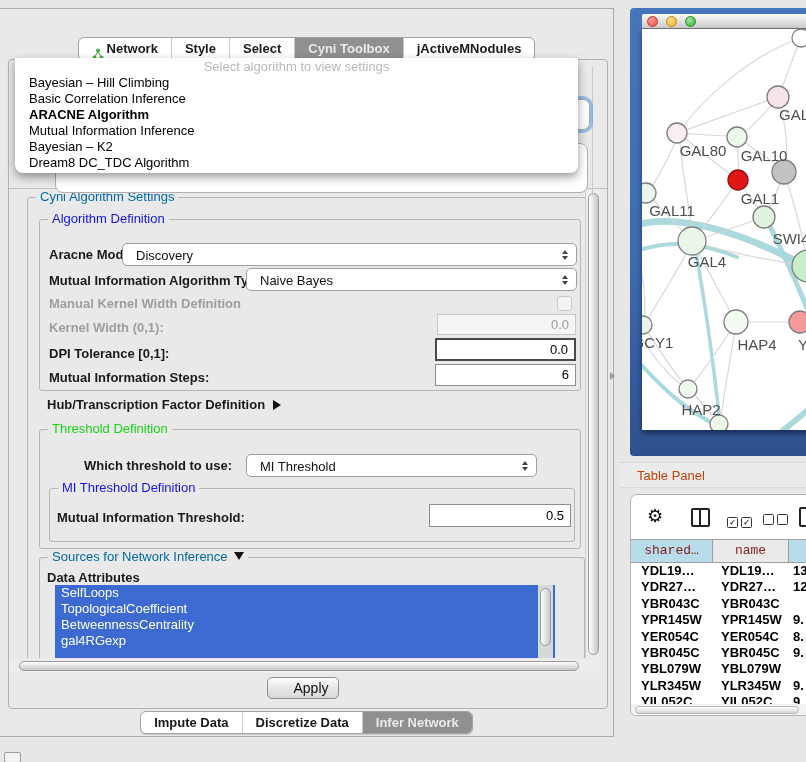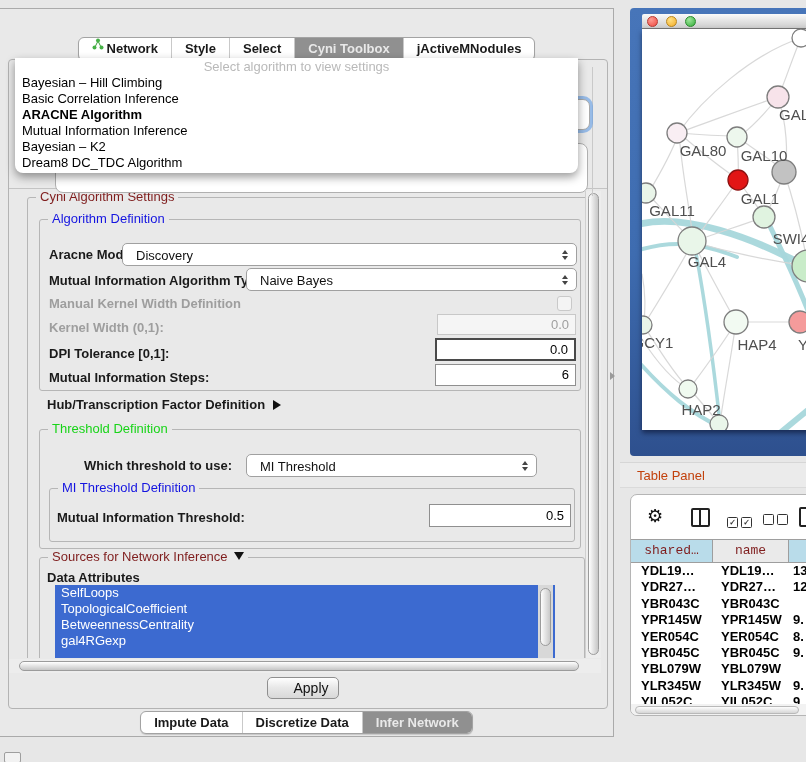--- a/index.html
+++ b/index.html
@@ -13,50 +13,50 @@
   .cp-titlebar{left:0;top:0;width:100%;height:25px;background:linear-gradient(#f6f6f6,#e1e1e1);
                border-bottom:1px solid #bdbdbd;}
   .cp-title{left:8px;top:0;line-height:25px;font-size:13px;color:#111;}
   .float-btn{right:29px;top:7px;width:9px;height:9px;border:1.6px solid #222;border-radius:1px;}
   .close-btn{right:9px;top:0;line-height:25px;font-size:13px;font-weight:bold;color:#111;}
 
   
   .seg-wrap{display:flex;border:1px solid #a3a3a3;border-radius:6px;overflow:hidden;background:#fff;
             box-shadow:0 1px 1px rgba(0,0,0,.15);}
   .seg{padding:0 13px;height:22px;line-height:22px;font-size:13px;font-weight:bold;color:#1a1a1a;
-       border-left:1px solid #c9c9c9;white-space:nowrap;display:flex;align-items:flex-start;gap:3px;}
+       border-left:1px solid #c9c9c9;white-space:nowrap;display:flex;align-items:flex-end;gap:3px;}
   .seg:first-child{border-left:none;}
   .seg.sel{background:var(--tab-selected,#909090);color:#e9e9e9;}
   .cp-tabbar{left:0;top:28px;width:100%;display:flex;justify-content:center;}
   .cp-bottom-tabs{left:0;top:702px;width:100%;display:flex;justify-content:center;}
 
   .content-panel{left:8px;top:50px;width:600px;height:650px;background:#e9e9e9;
                  border:1px solid #b3b3b3;border-radius:4px;box-sizing:border-box;}
 
   
   .frag-combo-blue{left:566px;top:90px;width:22px;height:29px;background:#fff;border:1px solid #a9a9a9;
                    border-radius:7px;box-shadow:0 0 0 3px rgba(96,156,230,.6);z-index:5;}
   .frag-combo-low{left:55px;top:134px;width:533px;height:50px;background:#fff;border:1px solid #b0b0b0;
                   border-radius:8px;z-index:5;box-sizing:border-box;}
   .frag-line{left:592px;top:58px;width:1px;height:129px;background:#c9c9c9;z-index:1;}
   .cp-sep{left:9px;top:179px;width:598px;height:1px;background:#c4c4c4;}
 
   
   .algo-popup{left:15px;top:49px;width:563px;height:115px;background:#fff;z-index:40;
               border-radius:0 0 8px 8px;box-shadow:0 4px 10px rgba(0,0,0,.4);overflow:hidden;}
   .algo-head{height:17px;line-height:17px;text-align:center;font-size:13px;color:#b9b9b9;}
-  .algo-item{height:16px;line-height:16px;font-size:13px;color:#000;padding-left:7px;white-space:nowrap;}
+  .algo-item{height:16px;line-height:16px;font-size:13px;color:#000;padding-left:14px;white-space:nowrap;}
   .algo-item.bold{font-weight:bold;}
 
   
   .viewport{left:9px;top:182px;width:576px;height:467px;overflow:hidden;background:#e9e9e9;}
 
   .gbox{position:absolute;border:1px solid #b6b6b6;border-radius:3px;box-sizing:border-box;}
   .gb-title{position:absolute;top:-8px;left:8px;background:#e9e9e9;padding:0 4px;font-size:13px;
-            line-height:14px;white-space:nowrap;color:#7f1d1d;}
+            line-height:14px;white-space:nowrap;color:#0369a1;}
   .gb-title.blue{color:var(--title-blue,#1414e0);}
   .gb-title.green{color:var(--title-green,#18d418);}
 
   .lbl{position:absolute;font-size:13px;font-weight:bold;color:#1a1a1a;white-space:nowrap;}
   .lbl.dis{color:#9e9e9e;}
   .combo{position:absolute;background:#fff;border:1px solid #a0a0a0;border-radius:5px;box-sizing:border-box;
          font-size:13px;color:#111;}
   .combo .cv{position:absolute;left:13px;top:50%;transform:translateY(-50%);white-space:nowrap;}
   .arrs{position:absolute;right:8px;top:50%;transform:translateY(-50%);display:flex;flex-direction:column;gap:2px;}
   .arr-up{width:0;height:0;border-left:3.5px solid transparent;border-right:3.5px solid transparent;border-bottom:4.5px solid #444;}

